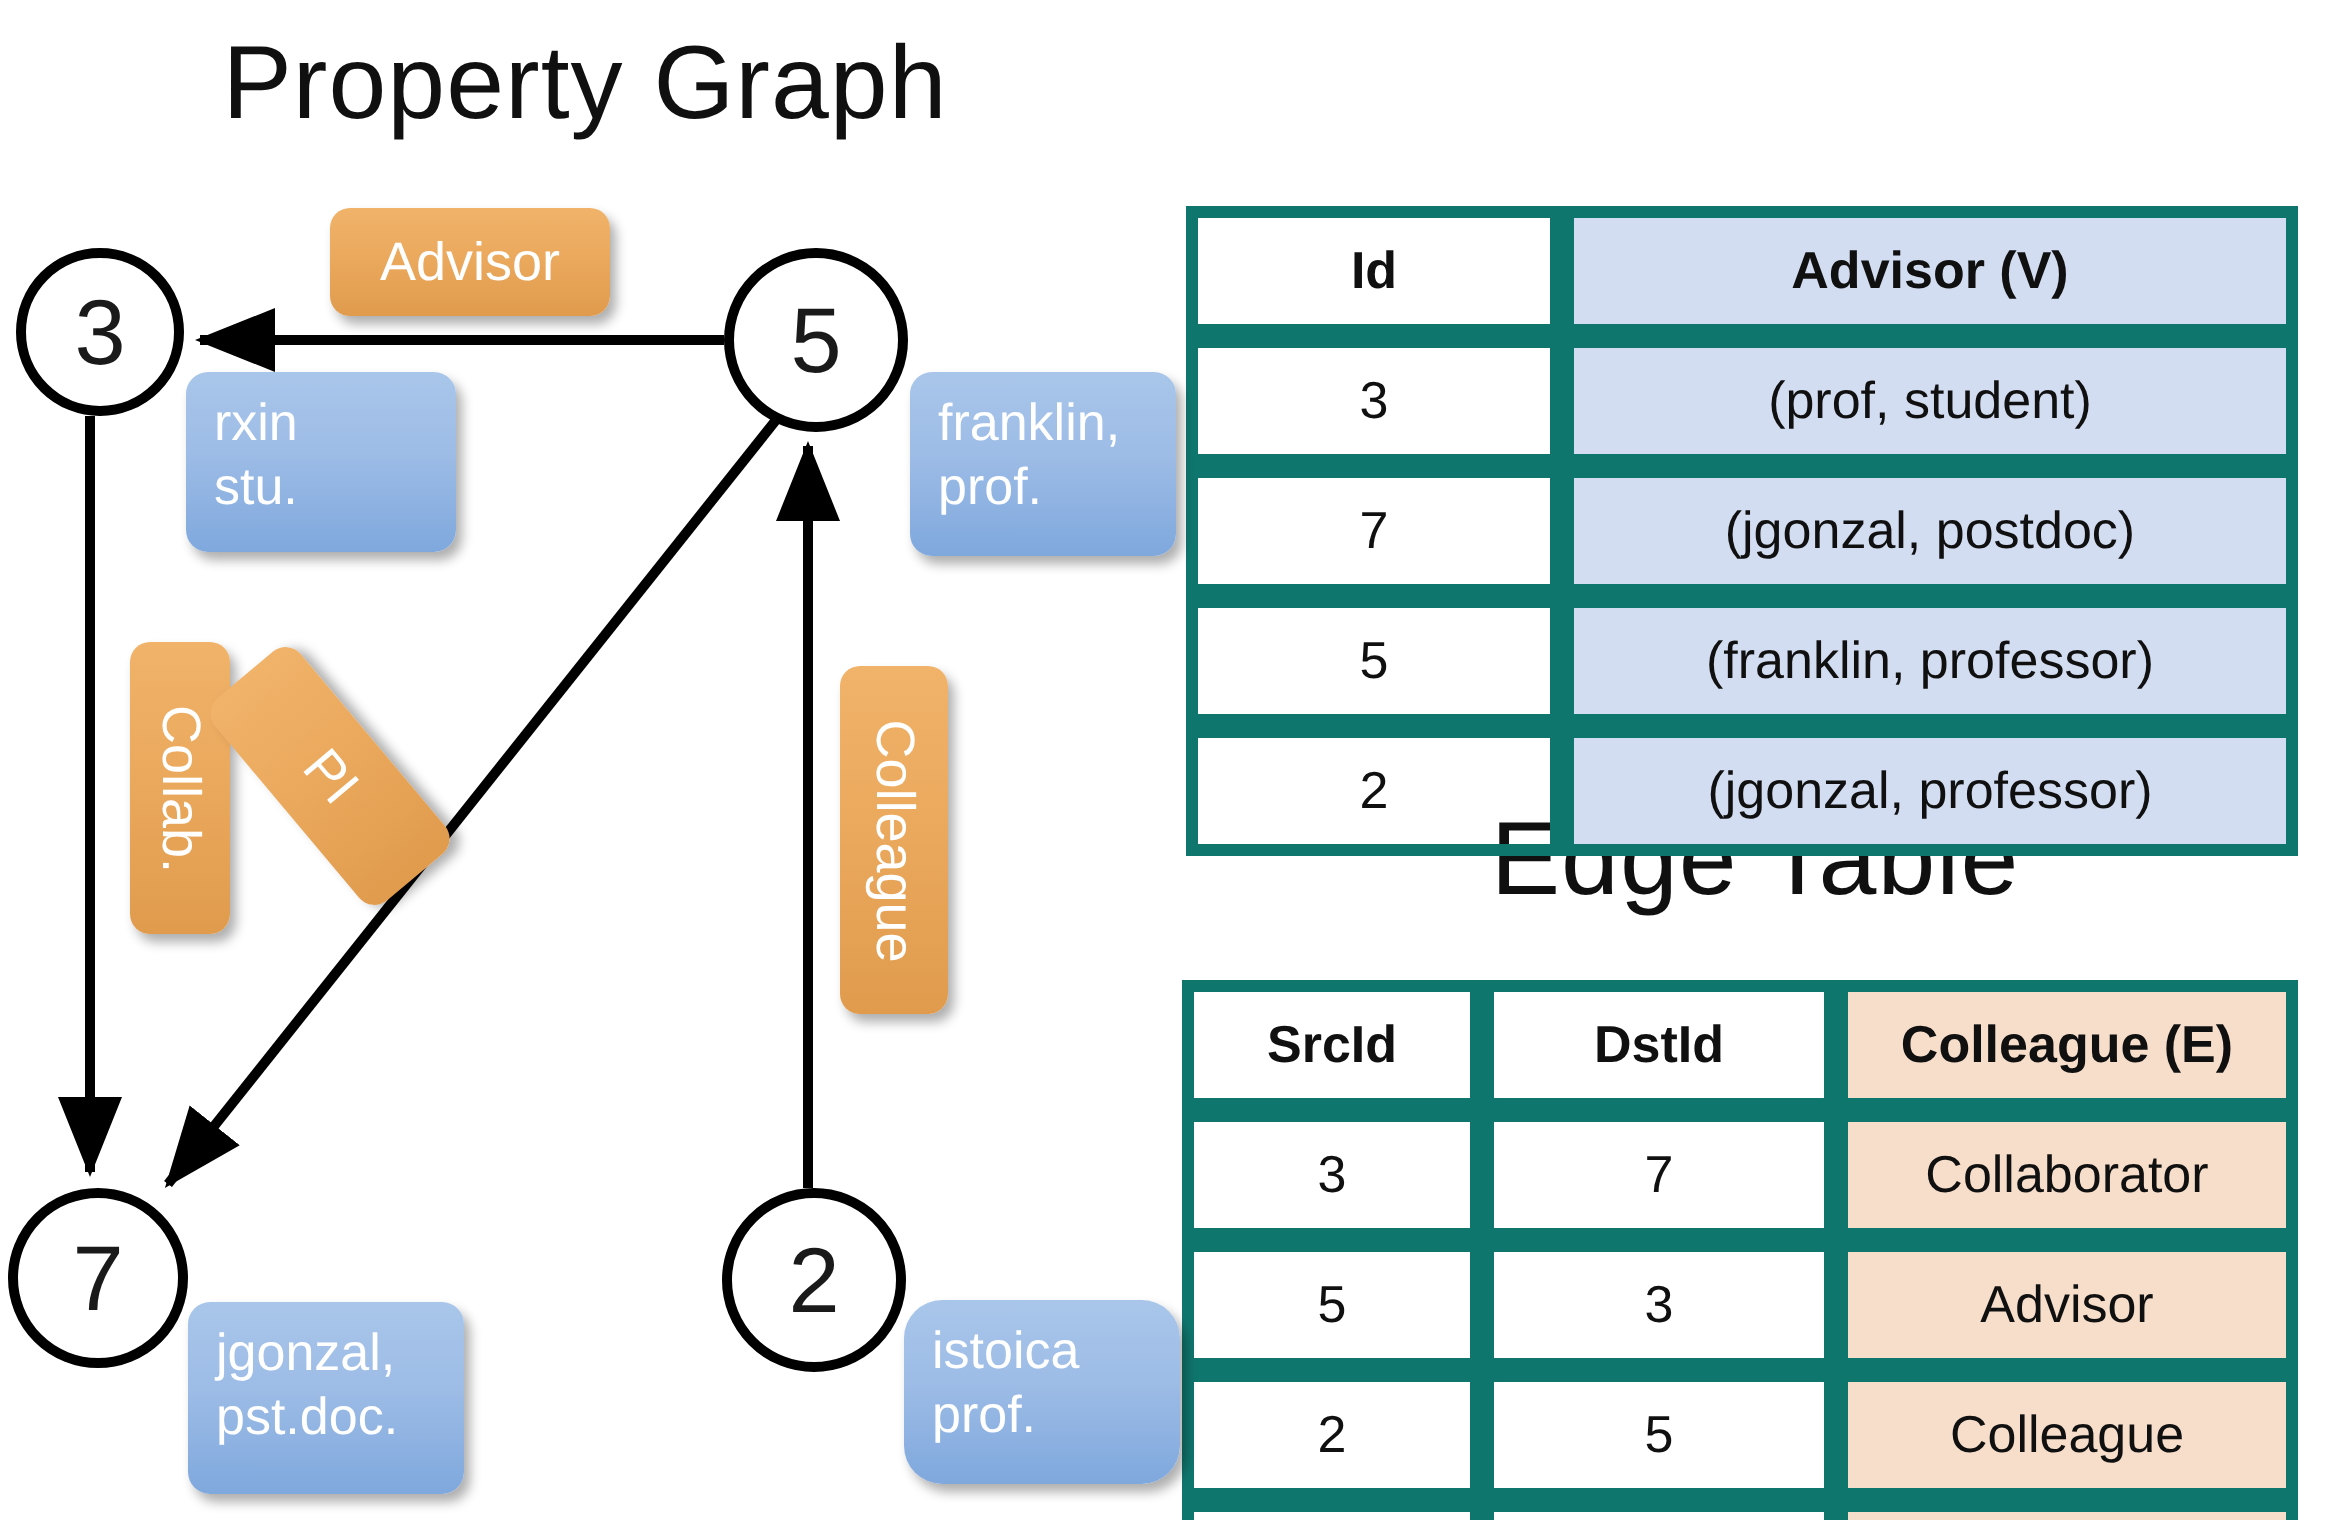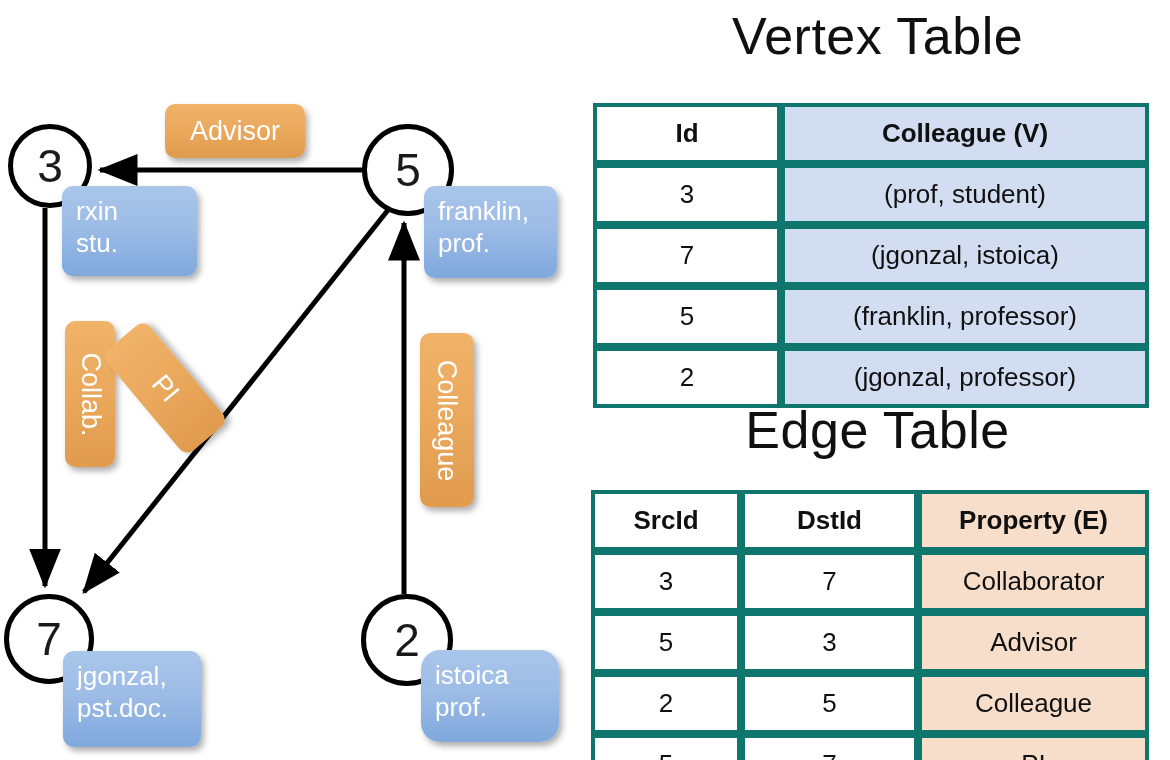--- a/index.html
+++ b/index.html
@@ -55,20 +55,21 @@
     border-radius:11px;
     background:linear-gradient(180deg,#a9c6ea 0%,#9dbce6 45%,#7fa8dd 100%);
     box-shadow:3px 4px 6px rgba(0,0,0,0.32);
     color:#ffffff;
     font-size:26px;
     font-weight:400;
     line-height:1.22;
     padding:10px 14px 10px 14px;
     box-sizing:border-box;
     z-index:8;
+    margin-left:31px;
   }
   #prop-rxin{left:62px;top:186px;width:135px;height:90px;}
   #prop-franklin{left:424px;top:186px;width:133px;height:92px;}
   #prop-jgonzal{left:63px;top:651px;width:138px;height:96px;}
   #prop-istoica{left:421px;top:650px;width:138px;height:92px;border-radius:19px;}
 
   .edge-label{
     position:absolute;
     border-radius:10px;
     background:linear-gradient(180deg,#f0b369 0%,#eaa85c 50%,#e09b4d 100%);
@@ -95,21 +96,21 @@
     left:137px;top:322px;width:56px;height:132px;
     transform:rotate(-40deg);
   }
   #label-pi .vtext{
     transform:rotate(90deg);white-space:nowrap;font-size:27px;
   }
 
   
   .tbl{position:absolute;border-collapse:separate;border-spacing:0;table-layout:fixed;}
   .tbl td{
-    border:4px solid #0f766e;
+    border:6px solid #0f766e;
     text-align:center;
     vertical-align:middle;
     font-size:26px;
     font-weight:300;
     color:#101010;
     padding:0;
   }
   .tbl td.hdr{font-weight:bold;}
 
   
@@ -125,22 +126,22 @@
   #edge-table col.c-dst{width:177px;}
   #edge-table col.c-eprop{width:231px;}
   #edge-table td.cell-eprop{background:#f6decb;}
   #edge-table tr td{height:53px;}
 </style>
 </head>
 <body>
 
 <div class="root">
 
-
-  <div class="title" id="title-vertex">Vertex Table</div>
+  <div class="title" id="title-graph">Property Graph</div>
+
 
   <div class="title" id="title-edge">Edge Table</div>
 
   <div class="graph-panel">
 
     <svg class="graph-svg" viewBox="0 0 585 760">
       <defs>
         <marker id="arrow" markerWidth="9" markerHeight="9" refX="7.5" refY="3.2" orient="auto" markerUnits="strokeWidth">
           <path d="M0,0 L8,3.2 L0,6.4 z" fill="#000"></path>
         </marker>
@@ -200,29 +201,29 @@
   </div>
 
   <table class="tbl" id="vertex-table">
     <colgroup>
       <col class="c-id">
         <col class="c-prop">
     </colgroup>
     <tbody>
       <tr>
         <td class="hdr">Id</td>
-        <td class="hdr cell-prop">Colleague (V)</td>
+        <td class="hdr cell-prop">Advisor (V)</td>
       </tr>
       <tr>
         <td>3</td>
         <td class="cell-prop">(prof, student)</td>
       </tr>
       <tr>
         <td>7</td>
-        <td class="cell-prop">(jgonzal, istoica)</td>
+        <td class="cell-prop">(jgonzal, postdoc)</td>
       </tr>
       <tr>
         <td>5</td>
         <td class="cell-prop">(franklin, professor)</td>
       </tr>
       <tr>
         <td>2</td>
         <td class="cell-prop">(jgonzal, professor)</td>
       </tr>
     </tbody>
@@ -231,21 +232,21 @@
   <table class="tbl" id="edge-table">
     <colgroup>
       <col class="c-src">
         <col class="c-dst">
         <col class="c-eprop">
     </colgroup>
     <tbody>
       <tr>
         <td class="hdr">SrcId</td>
         <td class="hdr">DstId</td>
-        <td class="hdr cell-eprop">Property (E)</td>
+        <td class="hdr cell-eprop">Colleague (E)</td>
       </tr>
       <tr>
         <td>3</td>
         <td>7</td>
         <td class="cell-eprop">Collaborator</td>
       </tr>
       <tr>
         <td>5</td>
         <td>3</td>
         <td class="cell-eprop">Advisor</td>

